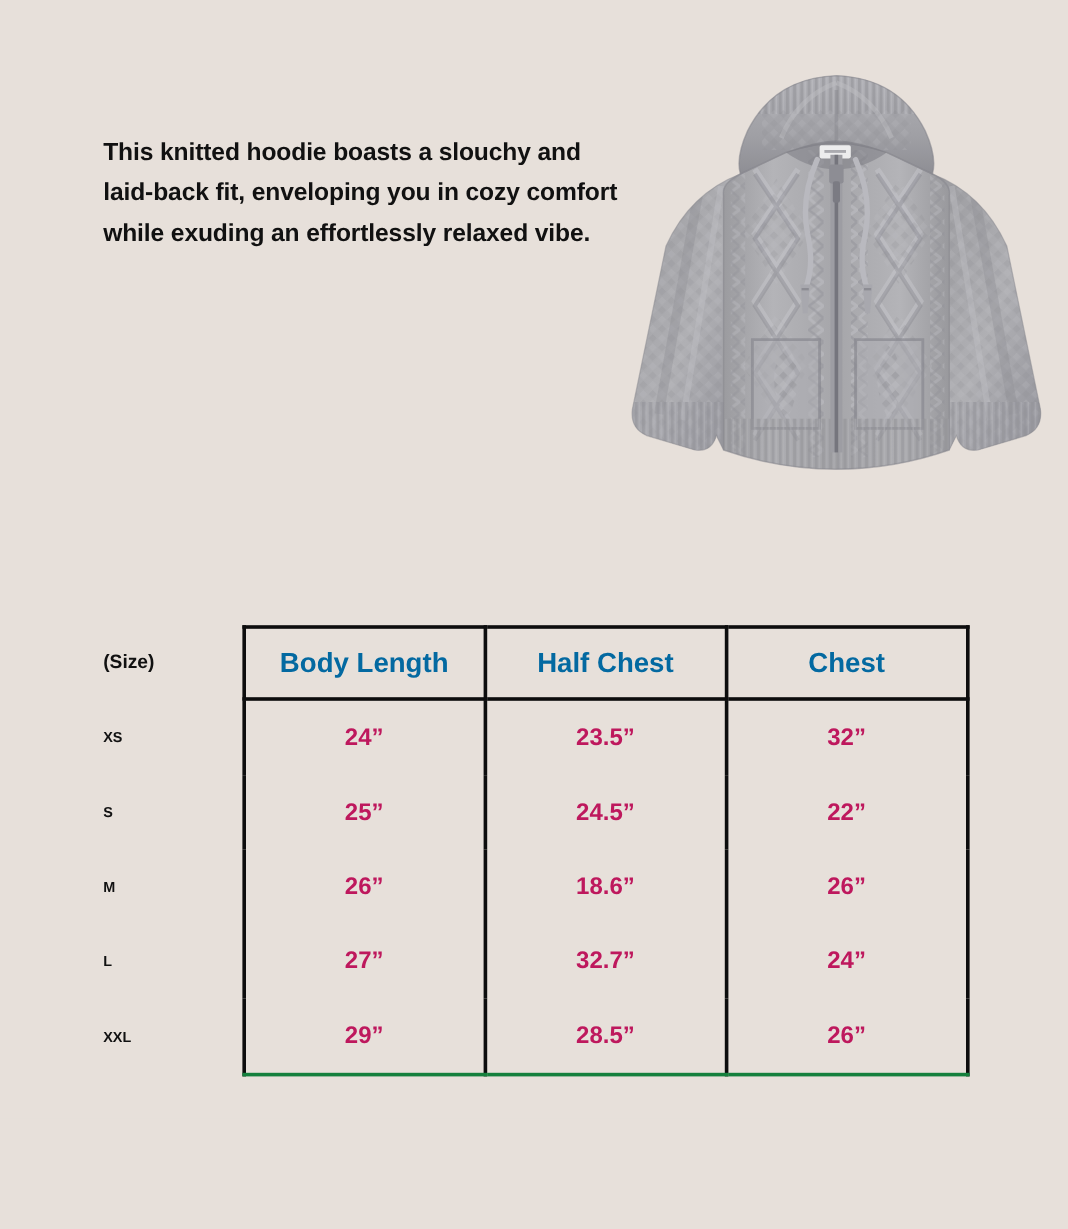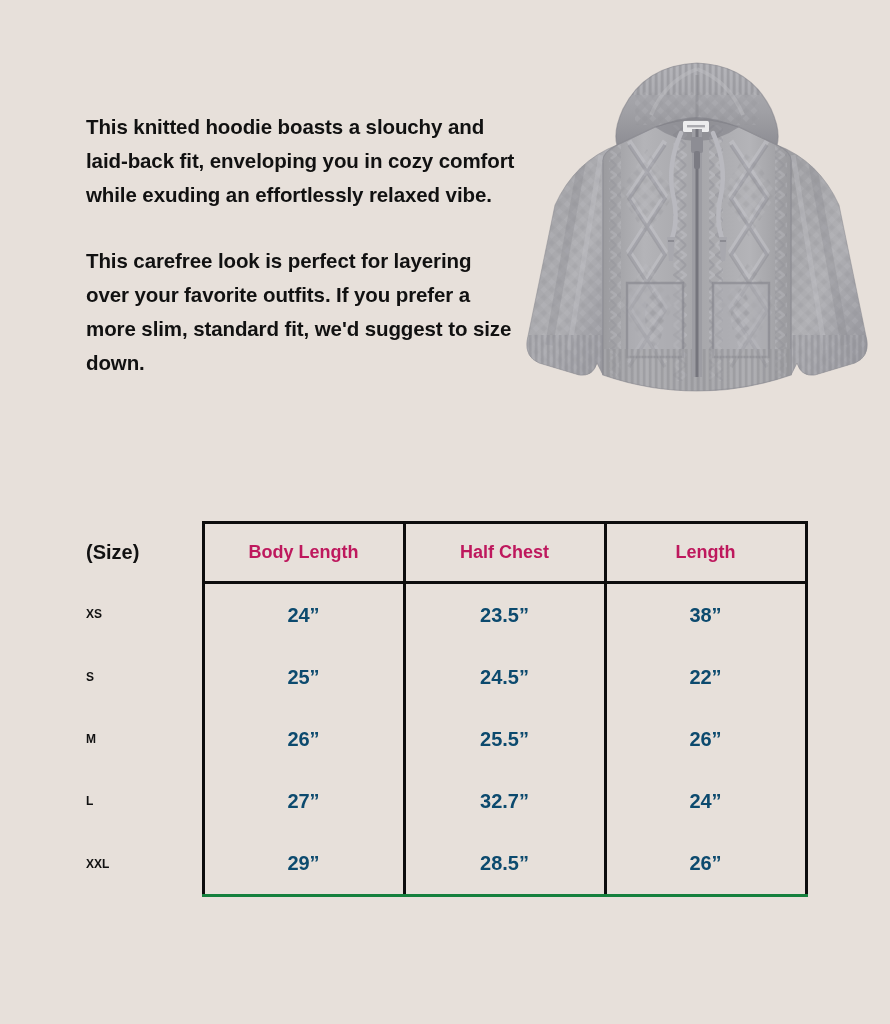--- a/index.html
+++ b/index.html
@@ -81,59 +81,58 @@
     font-weight: bold;
     color: #111111;
     height: 62px;
     vertical-align: middle;
     background: transparent;
   }
   .cell-size-header {
     border: none;
     text-align: left;
     padding-left: 0px;
-    font-size: 20px;
+    font-size: 16px;
     font-weight: bold;
     color: #111111;
     height: 57px;
     vertical-align: middle;
   }
 
   
   .cell-head {
     border: 3px solid #0d0d0d;
     text-align: center;
     vertical-align: middle;
     height: 57px;
-    font-size: 18px;
-    font-weight: bold;
-    color: #be185d;
+    font-size: 23px;
+    font-weight: bold;
+    color: #0369a1;
   }
   .cell-val {
     border-left: 3px solid #0d0d0d;
     border-right: 3px solid #0d0d0d;
     text-align: center;
     vertical-align: middle;
     height: 62px;
     font-size: 20px;
     font-weight: bold;
-    color: #0c4a6e;
+    color: #be185d;
   }
   tr.row-last .cell-val {
     border-bottom: 3px solid #15803d;
   }
 </style>
 </head>
 <body>
 
 <div id="page">
 
   <div class="desc-block">
     <p class="desc-para">This knitted hoodie boasts a slouchy and laid-back fit, enveloping you in cozy comfort while exuding an effortlessly relaxed vibe.</p>
-    <p class="desc-para">This carefree look is perfect for layering over your favorite outfits. If you prefer a more slim, standard fit, we'd suggest to size down.</p>
   </div>
 
   <div class="product-photo">
     <svg viewBox="0 0 385 410" xmlns="http://www.w3.org/2000/svg" aria-hidden="true">
       <defs>
         <linearGradient id="knitBody" x1="0" y1="0" x2="1" y2="0">
           <stop offset="0%" stop-color="#9b9b9f"></stop>
           <stop offset="22%" stop-color="#b4b4b8"></stop>
           <stop offset="50%" stop-color="#a6a6aa"></stop>
           <stop offset="78%" stop-color="#b4b4b8"></stop>
@@ -308,40 +307,40 @@
         <col class="c-size">
           <col class="c-data">
           <col class="c-data">
           <col class="c-data">
       </colgroup>
       <thead>
         <tr>
           <th class="cell-size-header">(Size)</th>
           <th class="cell-head">Body Length</th>
           <th class="cell-head">Half Chest</th>
-          <th class="cell-head">Length</th>
+          <th class="cell-head">Chest</th>
         </tr>
       </thead>
       <tbody>
         <tr>
           <td class="cell-size">XS</td>
           <td class="cell-val">24”</td>
           <td class="cell-val">23.5”</td>
-          <td class="cell-val">38”</td>
+          <td class="cell-val">32”</td>
         </tr>
         <tr>
           <td class="cell-size">S</td>
           <td class="cell-val">25”</td>
           <td class="cell-val">24.5”</td>
           <td class="cell-val">22”</td>
         </tr>
         <tr>
           <td class="cell-size">M</td>
           <td class="cell-val">26”</td>
-          <td class="cell-val">25.5”</td>
+          <td class="cell-val">18.6”</td>
           <td class="cell-val">26”</td>
         </tr>
         <tr>
           <td class="cell-size">L</td>
           <td class="cell-val">27”</td>
           <td class="cell-val">32.7”</td>
           <td class="cell-val">24”</td>
         </tr>
         <tr class="row-last">
           <td class="cell-size">XXL</td>

